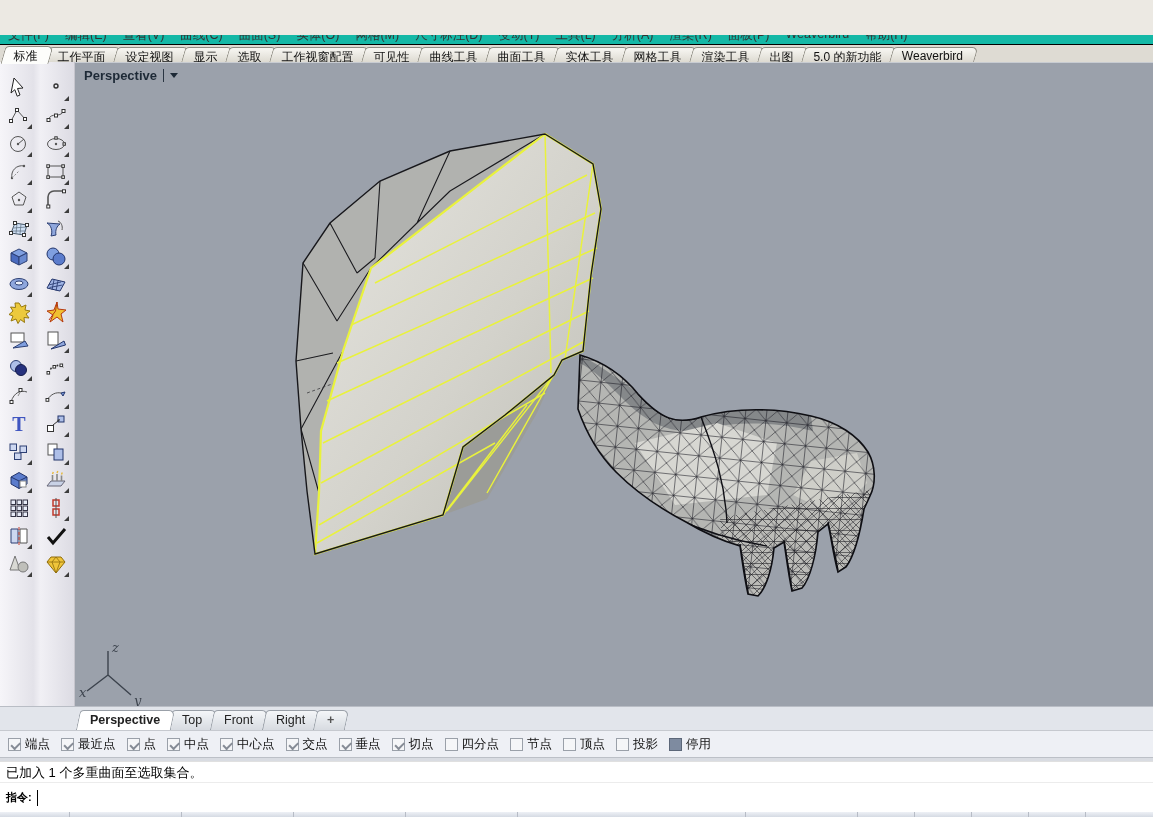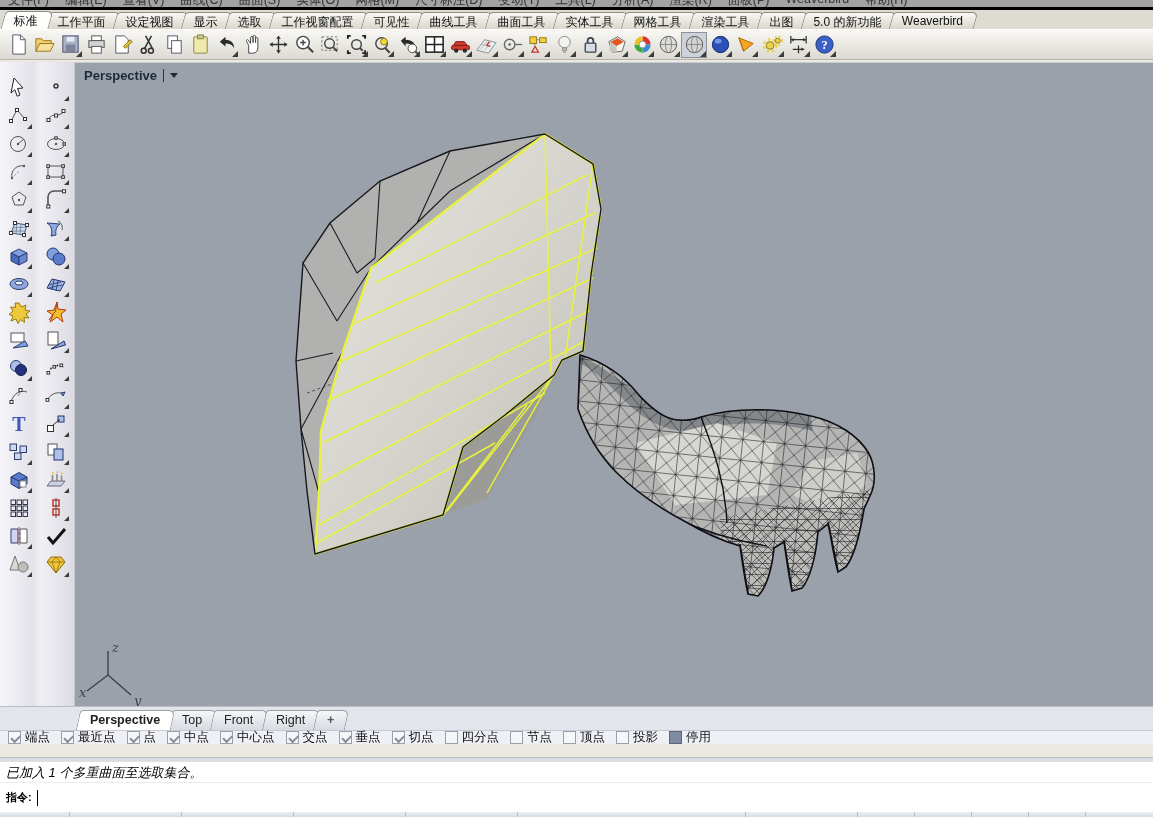--- a/index.html
+++ b/index.html
@@ -1,20 +1,20 @@
 <!DOCTYPE html>
 <html><head>
 <meta charset="utf-8">
 <style>
   * { box-sizing: border-box; margin: 0; padding: 0; }
   html,body { width:1153px; height:817px; overflow:hidden; }
   body { font-family:"Liberation Sans",sans-serif; background:#ece9e3; position:relative; font-size:12px; }
 
   
-  #menuclip { height:10px; overflow:hidden; background:#a3a3a3; border-bottom:3px solid #000000; }
+  #menuclip { height:10px; overflow:hidden; background:#14b8a6; border-bottom:1px solid #000000;margin-top:35px; }
   #menurow { display:flex; gap:16px; padding-left:8px; transform:translateY(-8px); color:#333; font-size:12.5px; white-space:nowrap; }
 
   
   #tabrow { height:19px; background:#dedbd3; display:flex; align-items:flex-end; padding-left:3px; }
   .gtab { position:relative; height:17px; margin-right:-4px; padding:1px 12px 0 10px; transform:skewX(-16deg);
           border:1px solid #8f8d84; border-bottom:none; border-radius:4px 6px 0 0;
           background:linear-gradient(#f8f7f3,#d9d6cc); cursor:default; }
   .gtab span { display:inline-block; transform:skewX(16deg); font-size:12px; color:#111; }
   .gtab.active { background:#fdfdfb; z-index:5; height:18px; }
 
@@ -42,30 +42,30 @@
 
   
   #vptabs { position:absolute; left:0; top:706px; width:100%; height:24px; background:#e2e5eb; border-top:1px solid #b9bdc5; display:flex; align-items:flex-end; padding-left:78px; }
   .vtab { position:relative; height:20px; margin-right:-3px; padding:2px 12px 0 11px; transform:skewX(-12deg);
           border:1px solid #9aa0a8; border-bottom:none; border-radius:4px 6px 0 0; background:linear-gradient(#f4f6f8,#d7dbe1); }
   .vtab span { display:inline-block; transform:skewX(12deg); font-size:12.5px; color:#222; }
   .vtab.active { background:#ffffff; z-index:4; font-weight:bold; }
   .vtab.addtab span { color:#555; font-weight:bold; }
 
   
-  #osnap { position:absolute; left:0; top:730px; width:100%; height:14px; background:#eef0f5; border-top:1px solid #c6c9cf;
+  #osnap { position:absolute; left:0; top:730px; width:100%; height:27px; background:#eef0f5; border-top:1px solid #c6c9cf;
            display:flex; align-items:center; gap:11px; padding-left:8px; }
   .osn { display:flex; align-items:center; gap:4px; color:#111; font-size:12.5px; }
   .cb { position:relative; width:13px; height:13px; border:1px solid #9aa0a9; background:#f5f6f8; }
   .cb.on::after { content:""; position:absolute; left:2px; top:3px; width:7px; height:3.5px; border-left:2px solid #868c96; border-bottom:2px solid #868c96; transform:rotate(-45deg); }
   .cb.fill { background:#7e8ba0; border-color:#5c6779; }
 
   
   #cmddiv { position:absolute; left:0; top:757px; width:100%; height:4px; background:#d9dce2; border-top:1px solid #bcc0c7; }
-  #cmdhist { position:absolute; left:0; top:761px; width:100%; height:21px; background:#fff; border-top:1px solid #e0e0e0; padding:2px 6px; color:#000; font-size:13px;font-style:italic; }
+  #cmdhist { position:absolute; left:0; top:761px; width:100%; height:21px; background:#fff; border-top:1px solid #e0e0e0; padding:2px 6px; color:#000; font-size:13px; }
   #cmdline { position:absolute; left:0; top:782px; width:100%; height:30px; background:#fff; border-top:1px solid #ececec; padding:4px 6px; color:#000; font-size:11px; display:flex; align-items:center; }
   #cmdline b { font-weight:bold; }
   #caret { width:1.5px; height:16px; background:#000; margin-left:5px; animation:blink 1s steps(1) infinite; }
   @keyframes blink { 50% { opacity:0; } }
 
   
   #statusbar { position:absolute; left:0; top:812px; width:100%; height:5px; background:#dde2ea; display:flex; }
   .seg { height:100%; border-right:1px solid #b7bcc6; background:linear-gradient(#eef1f6,#d5dae3); }
   .seg:last-child { flex:1; border-right:none; }
 </style>

